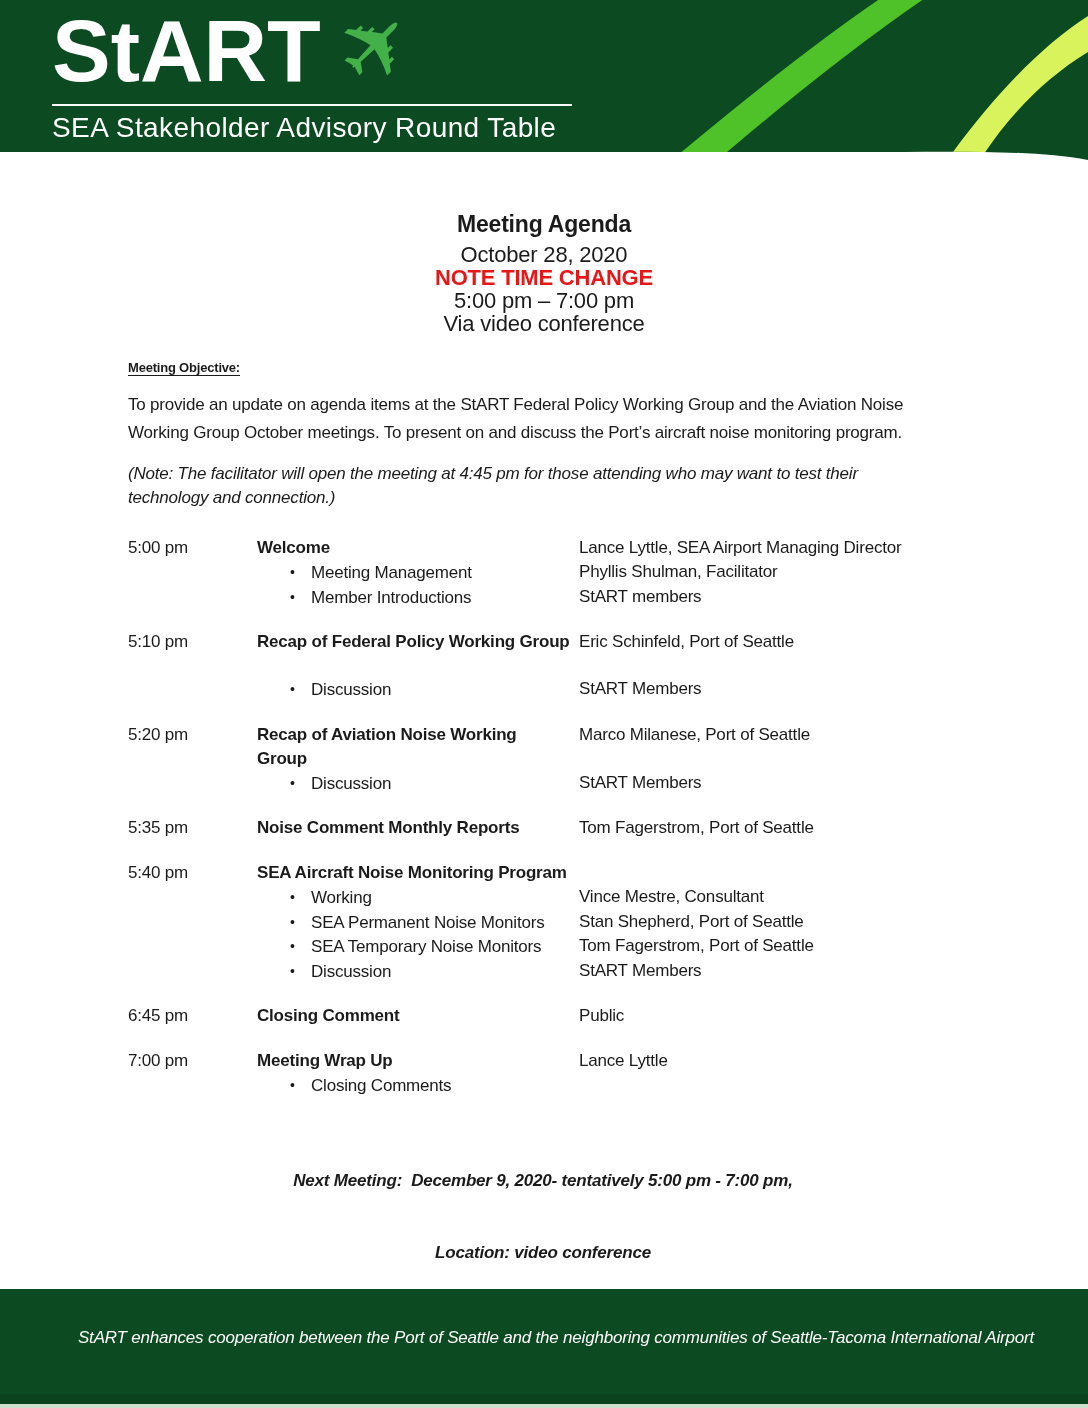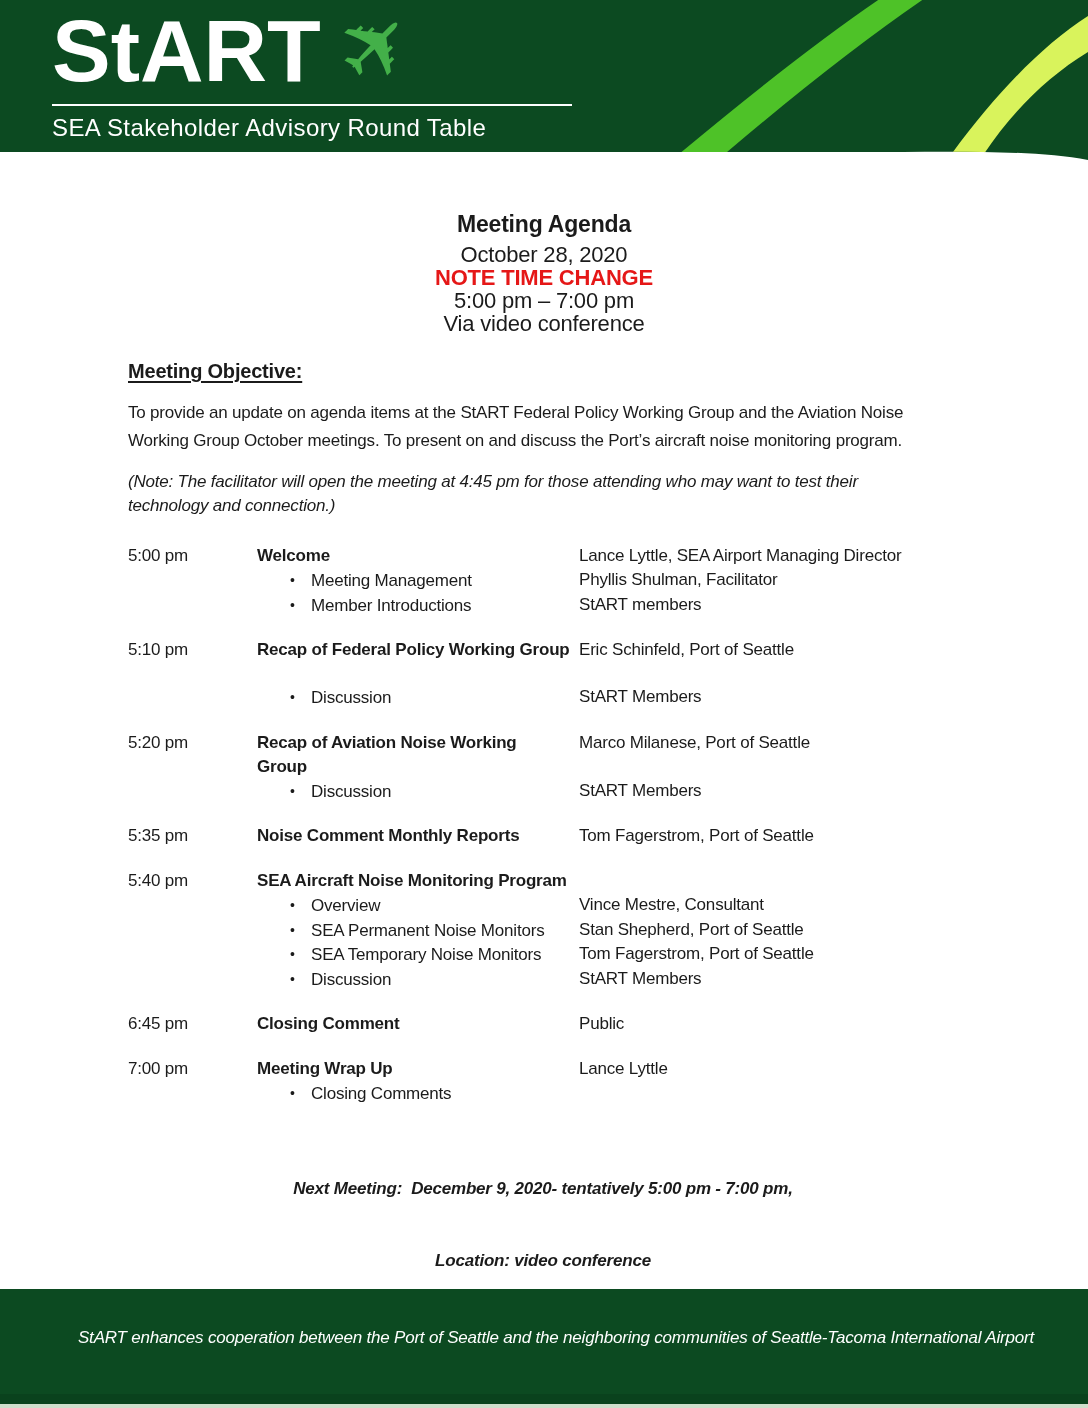--- a/index.html
+++ b/index.html
@@ -9,31 +9,31 @@
 
   
   .header { position:relative; width:1088px; height:165px; }
   .header-bg { position:absolute; left:0; top:0; width:1088px; height:165px; display:block; }
   .logo { position:absolute; left:52px; top:4px; color:#fff; }
   .logo-row { display:flex; align-items:flex-start; height:94px; }
   .logo-title { font-size:88px; font-weight:700; line-height:94px; letter-spacing:0; }
   .plane { display:inline-block; font-family:"DejaVu Sans", sans-serif; font-size:88px; line-height:94px;
            color:var(--plane_green,#43b049); transform:rotate(-45deg); margin-left:18px; margin-top:-4px; }
   .logo-rule { width:520px; height:2px; background:#ffffff; margin-top:6px; }
-  .logo-sub { font-size:24px; line-height:34px; margin-top:5px; letter-spacing:0.4px; font-weight:400; }
+  .logo-sub { font-size:28px; line-height:34px; margin-top:5px; letter-spacing:0.4px; font-weight:400; }
 
   
   .title-block { margin-top:45px; text-align:center; }
   .doc-title { font-size:23px; font-weight:700; line-height:28px; margin-bottom:5px; }
   .title-line { font-size:22px; line-height:23px; }
   .notice { color:var(--notice_red,#e51717); font-weight:700; }
 
   
   .content { padding-left:128px; padding-right:130px; }
-  .objective-heading { margin-top:25px; font-size:20px; font-weight:700;
+  .objective-heading { margin-top:25px; font-size:13px; font-weight:700;
     text-decoration:underline; text-underline-offset:3px; }
   .objective-body { margin-top:16px; font-size:17px; line-height:28px; max-width:812px; }
   .objective-note { margin-top:15px; font-size:17px; line-height:24px; font-style:italic; max-width:800px; }
 
   
   .agenda { margin-top:26px; }
   .agenda-group { margin-bottom:21px; }
   .agenda-row { display:grid; grid-template-columns:129px 322px 1fr; font-size:17px; line-height:24px; }
   .agenda-time { white-space:nowrap; }
   .agenda-topic { font-weight:700; white-space:pre-line; }
@@ -149,21 +149,21 @@
           </div>
         </div>
         <div class="agenda-group">
           <div class="agenda-row">
             <div class="agenda-time">5:40 pm</div>
             <div class="agenda-topic">SEA Aircraft Noise Monitoring Program</div>
             <div class="agenda-presenter"></div>
           </div>
           <div class="agenda-row">
             <div class="agenda-time"></div>
-            <div class="bullet-cell"><span class="bullet-glyph">•</span><span>Overview</span></div>
+            <div class="bullet-cell"><span class="bullet-glyph">•</span><span>Working</span></div>
             <div class="agenda-presenter">Vince Mestre, Consultant</div>
           </div>
           <div class="agenda-row">
             <div class="agenda-time"></div>
             <div class="bullet-cell"><span class="bullet-glyph">•</span><span>SEA Permanent Noise Monitors</span></div>
             <div class="agenda-presenter">Stan Shepherd, Port of Seattle</div>
           </div>
           <div class="agenda-row">
             <div class="agenda-time"></div>
             <div class="bullet-cell"><span class="bullet-glyph">•</span><span>SEA Temporary Noise Monitors</span></div>

